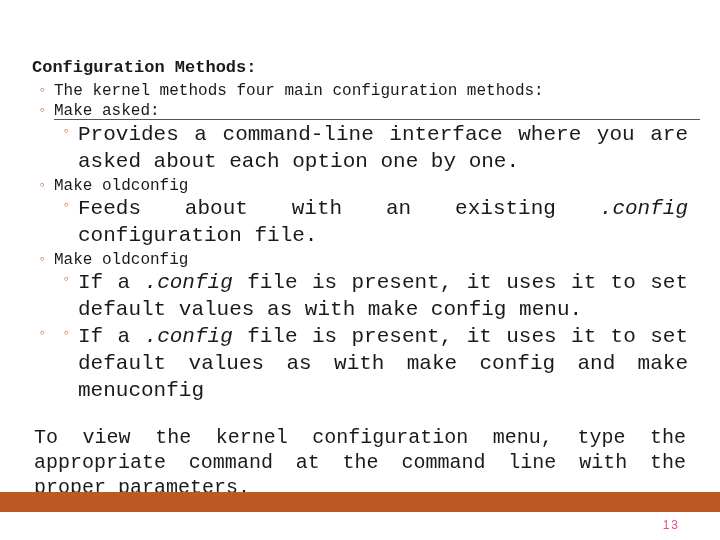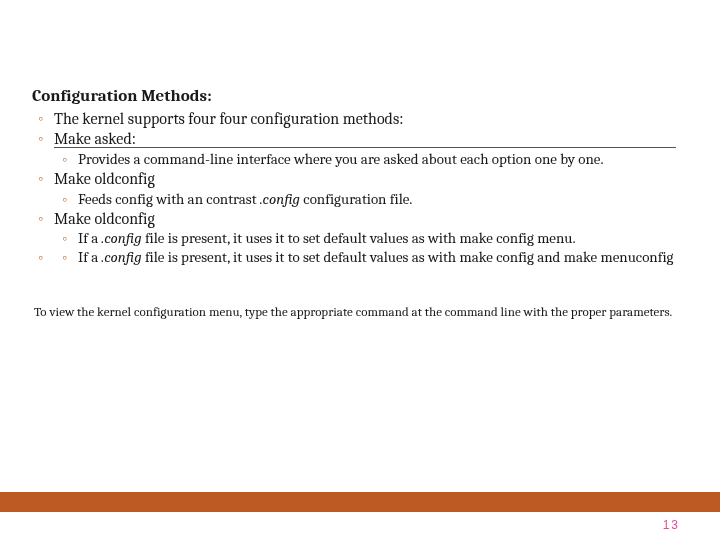--- a/index.html
+++ b/index.html
@@ -6,21 +6,22 @@
   body {
     width: 720px;
     height: 540px;
     background: #ffffff;
     font-family: Cambria, Georgia, serif;
     color: #1a1a1a;
     position: relative;
     overflow: hidden;
   }
   .content {
-    padding: 86px 32px 0 32px;
+    padding: 58px 32px 0 32px;
+    font-family: Liberation Mono, monospace;
   }
   .heading {
     font-weight: bold;
     font-size: 17px;
     margin-bottom: 4px;
   }
   ul.level1 {
     list-style: none;
     padding-left: 22px;
   }
@@ -37,37 +38,37 @@
     color: #c0662a;
     font-size: 14px;
     top: 1px;
   }
   ul.level2 {
     list-style: none;
     padding-left: 24px;
   }
   ul.level2 > li {
     position: relative;
-    font-size: 15px;
+    font-size: 21px;
     line-height: 1.28;
     text-align: justify;
   }
   ul.level2 > li::before {
     content: "◦";
     position: absolute;
     left: -16px;
     color: #c0662a;
     font-size: 14px;
     top: 1px;
   }
   .para {
-    font-size: 13px;
+    font-size: 20px;
     line-height: 1.25;
     text-align: justify;
-    margin-top: 36px;
+    margin-top: 20px;
     padding: 0 2px;
   }
   .italic { font-style: italic; }
   .underline-wrap {
     display: inline-block;
     position: relative;
   }
   .underline-wrap .ul-line {
     position: absolute;
     left: 0; right: -540px;
@@ -98,35 +99,35 @@
     letter-spacing: 2px;
     font-family: Arial, sans-serif;
   }
 </style>
 </head>
 <body>
 
 <div class="content">
   <div class="heading">Configuration Methods:</div>
   <ul class="level1">
-    <li>The kernel supports four four configuration methods:</li>
+    <li>The kernel methods four main configuration methods:</li>
     <li>
       <span class="underline-wrap">
         <span>Make asked:</span>
         <span class="ul-line"></span>
       </span>
       <ul class="level2">
         <li>Provides a command-line interface where you are asked about each option one by one.</li>
       </ul>
     </li>
     <li>
       <span>Make oldconfig</span>
       <ul class="level2">
         <li>
-          <span>Feeds config with an contrast </span><span class="italic">.config</span><span> configuration file.</span>
+          <span>Feeds about with an existing </span><span class="italic">.config</span><span> configuration file.</span>
         </li>
       </ul>
     </li>
     <li>
       <span>Make oldconfig</span>
       <ul class="level2">
         <li>
           <span>If a </span><span class="italic">.config</span><span> file is present, it uses it to set default values as with make config menu.</span>
         </li>
       </ul>

